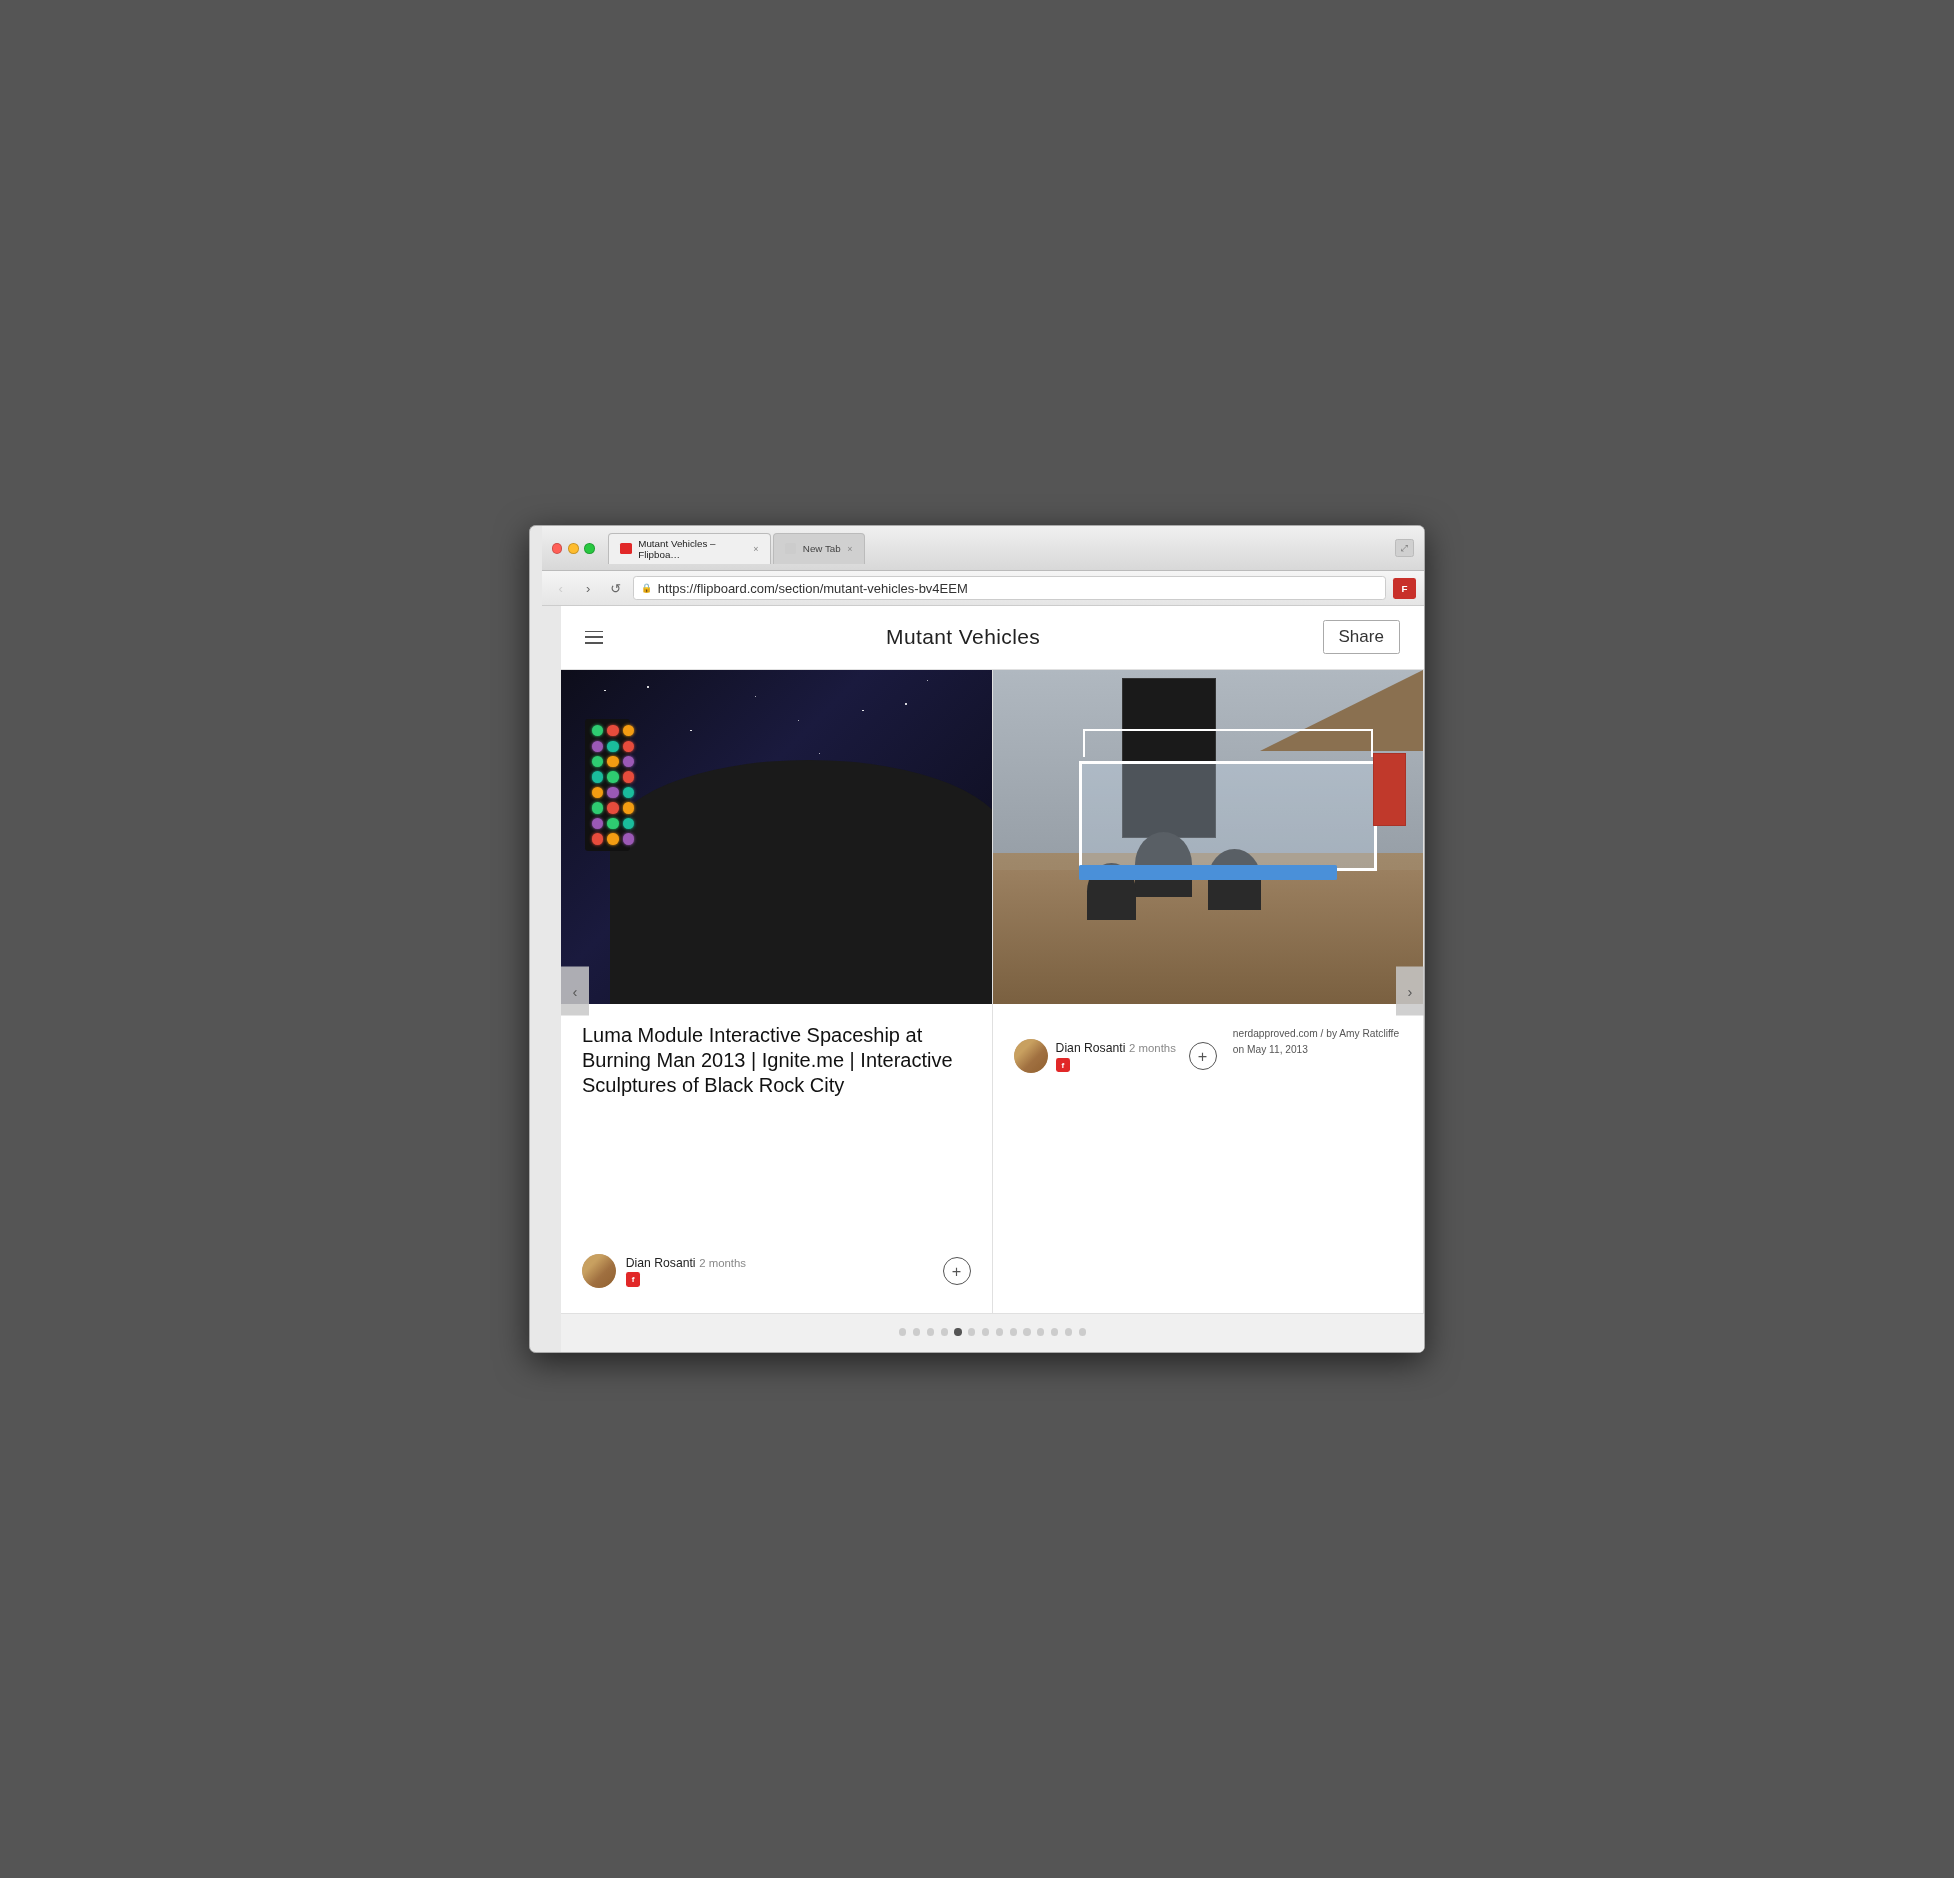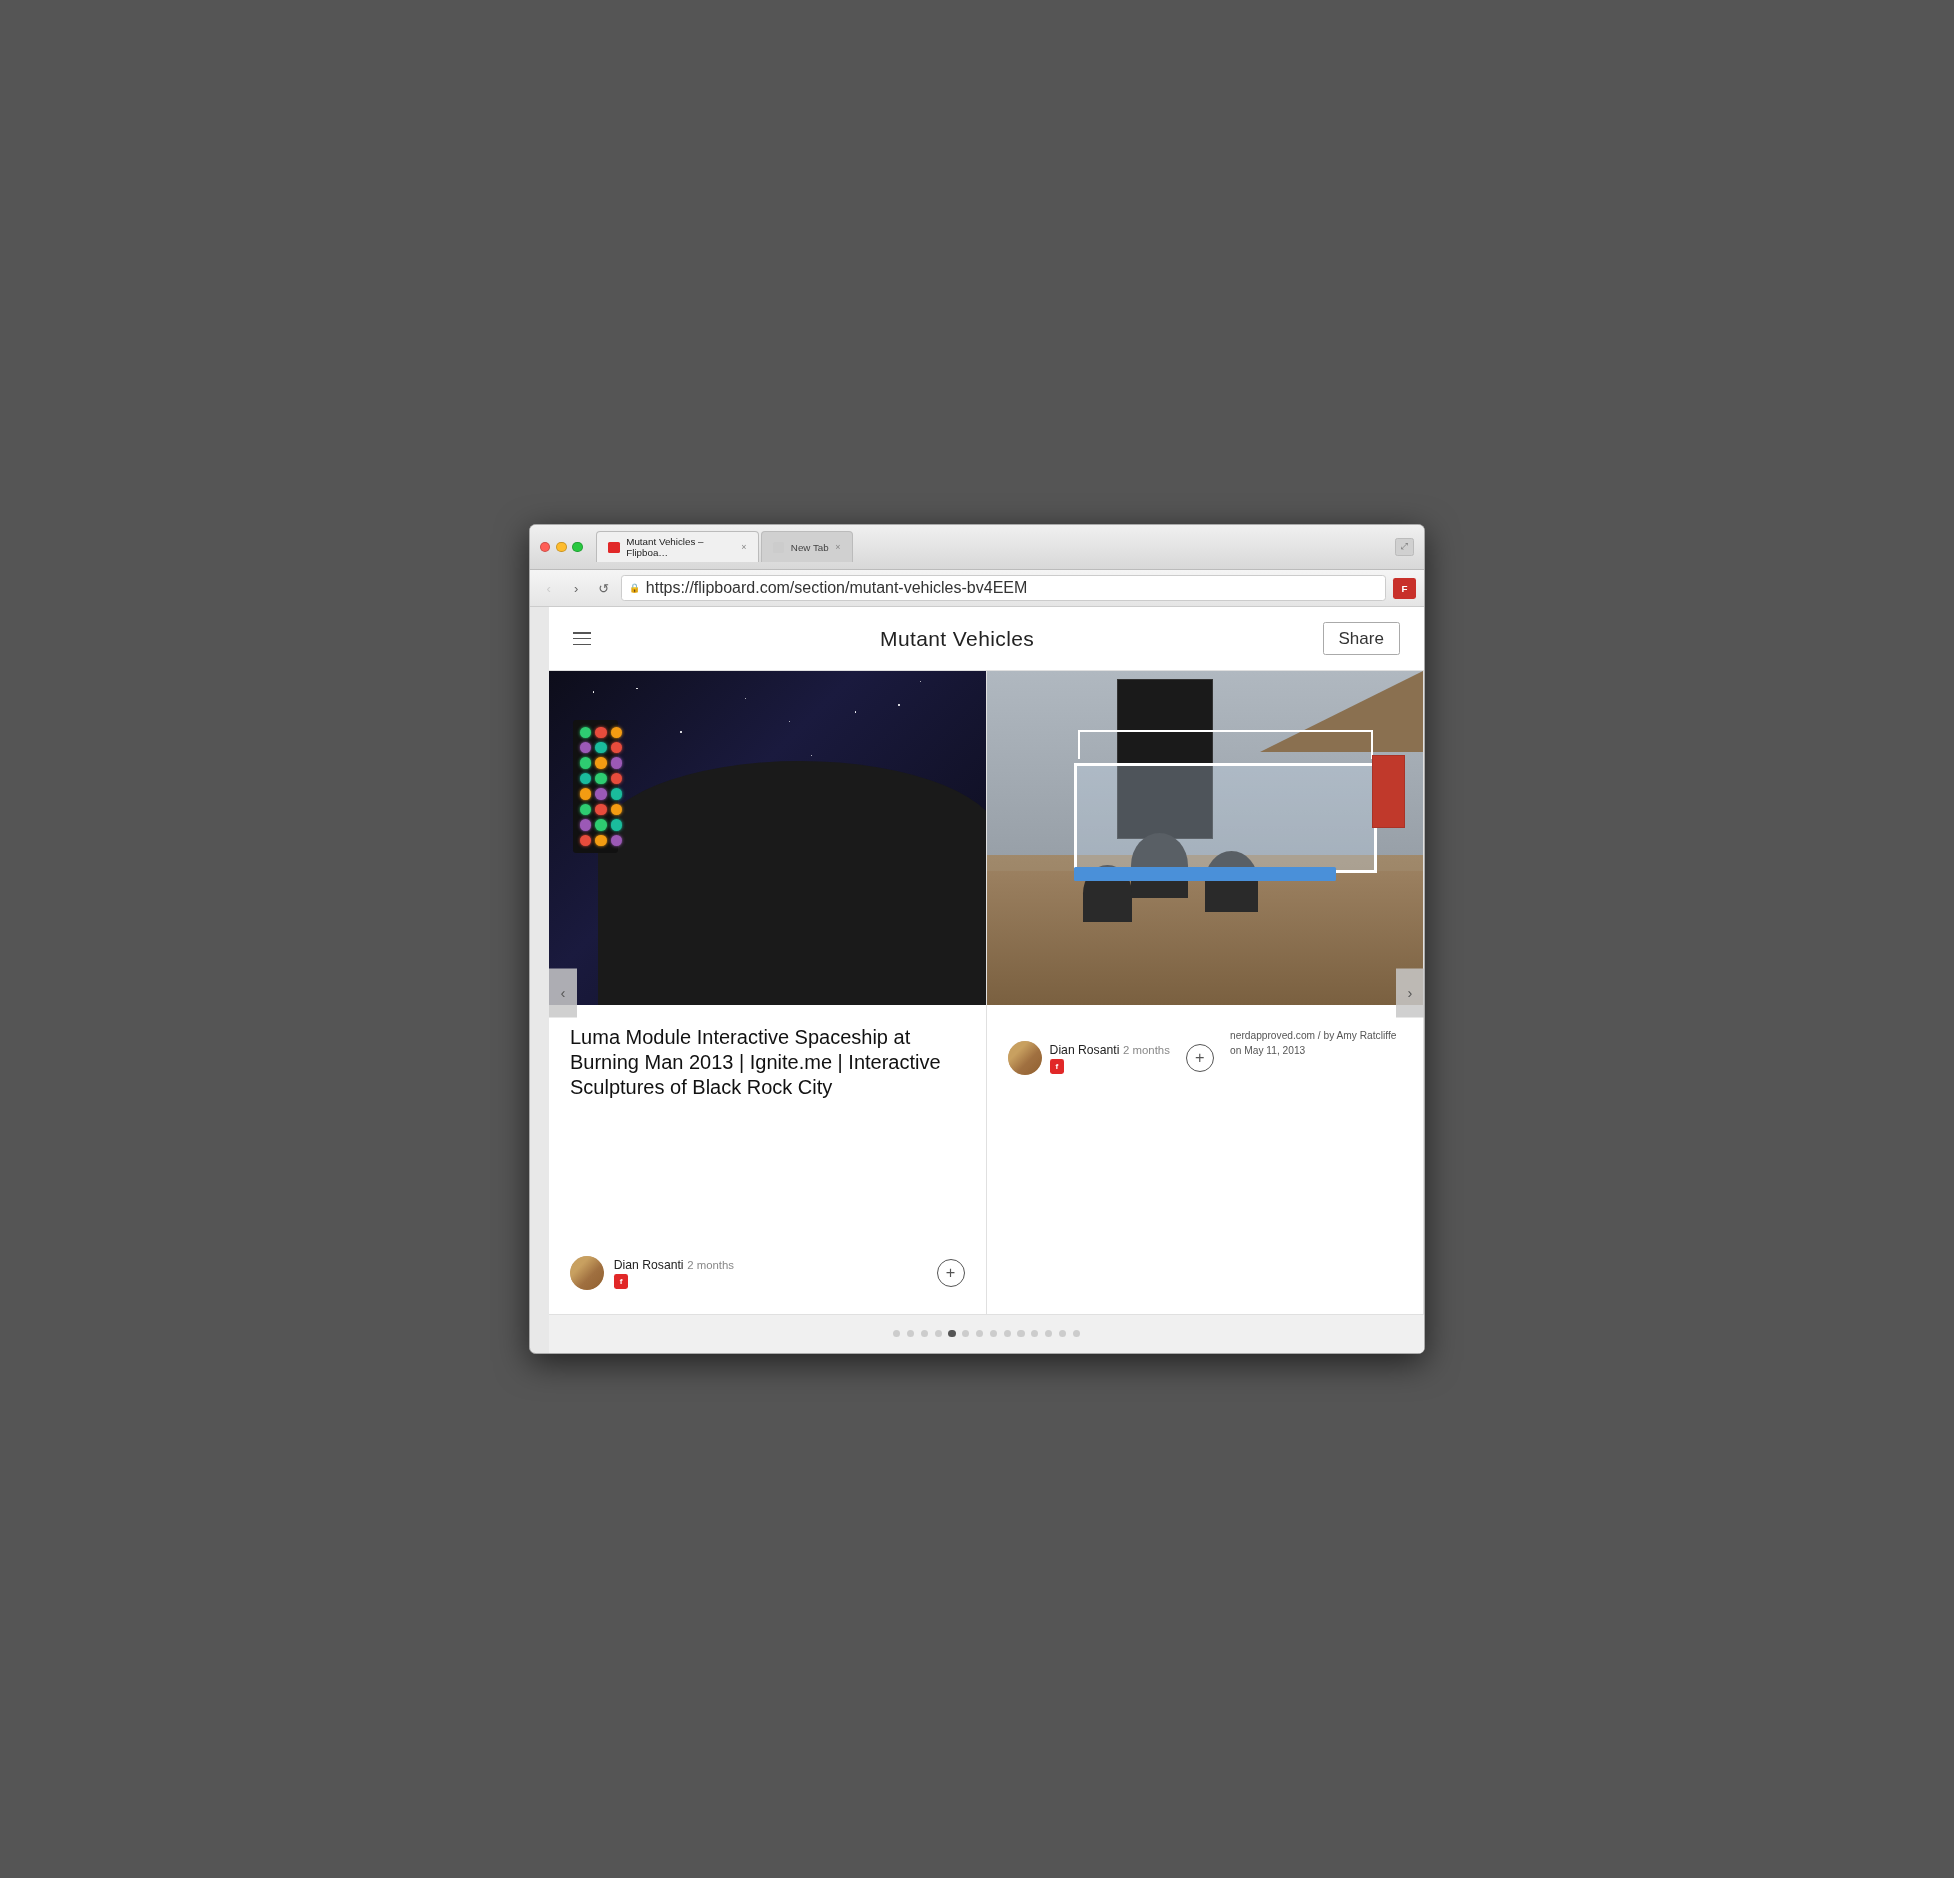--- a/index.html
+++ b/index.html
@@ -13,20 +13,21 @@
       font-family: -apple-system, 'Helvetica Neue', Arial, sans-serif;
     }
 
     .browser-window {
       width: 896px;
       background: #e8e8e8;
       border-radius: 6.5px;
       box-shadow: 0 8.1px 33px rgba(0,0,0,0.6);
       overflow: hidden;
       border: 0.8px solid #aaa;
+      padding-left: 12px;
     }
 
     
     .title-bar {
       background: linear-gradient(to bottom, #f0f0f0, #d8d8d8);
       padding: 6.5px 9.8px;
       border-bottom: 0.8px solid #bbb;
       display: flex;
       align-items: center;
       gap: 6.5px;
@@ -144,21 +145,21 @@
       gap: 4.9px;
     }
 
     .address-lock {
       color: #888;
       font-size: 9px;
     }
 
     .address-text {
       color: #333;
-      font-size: 16px;
+      font-size: 13px;
       text-align: right;
     }
 
     .nav-ext-btn {
       width: 23px;
       height: 21px;
       background: #c8302a;
       border-radius: 2.4px;
       display: flex;
       align-items: center;

